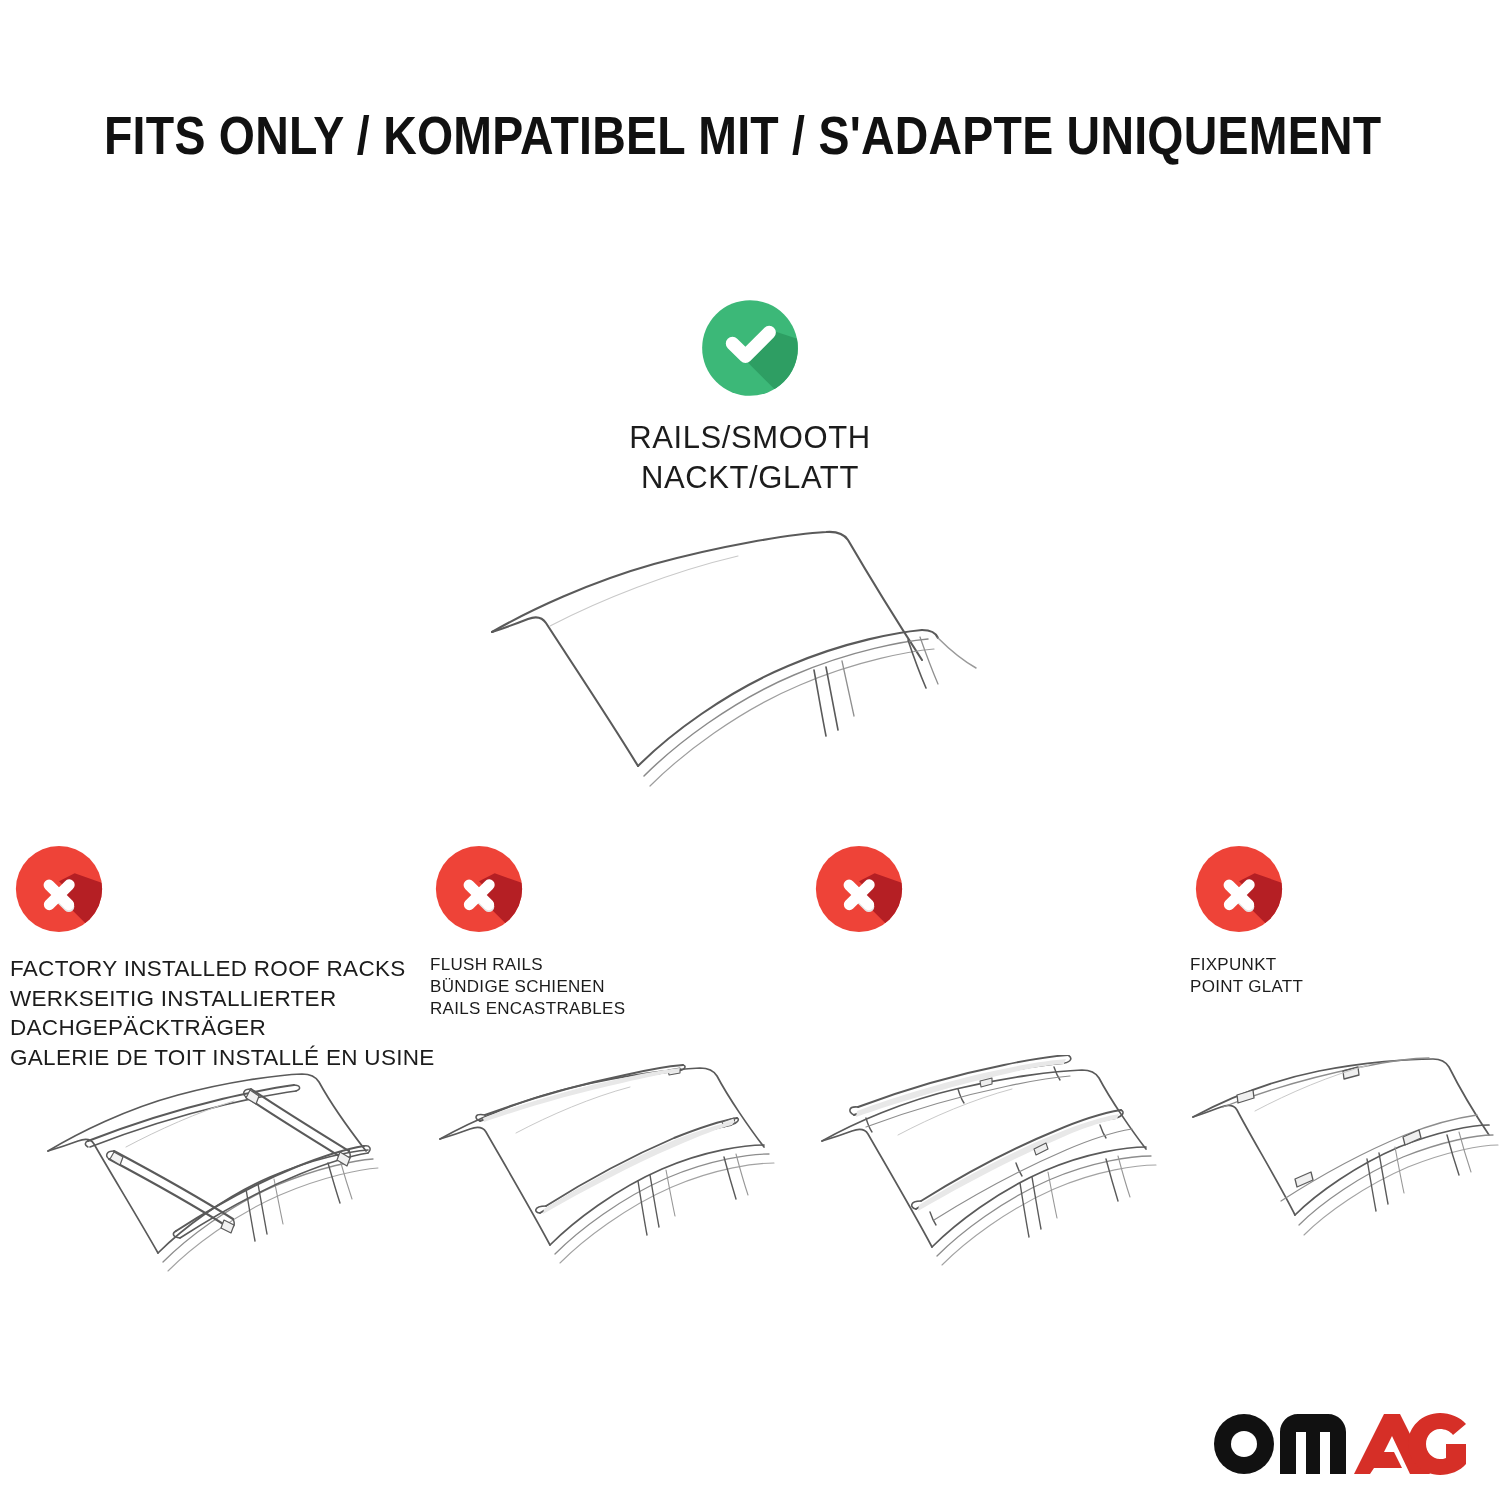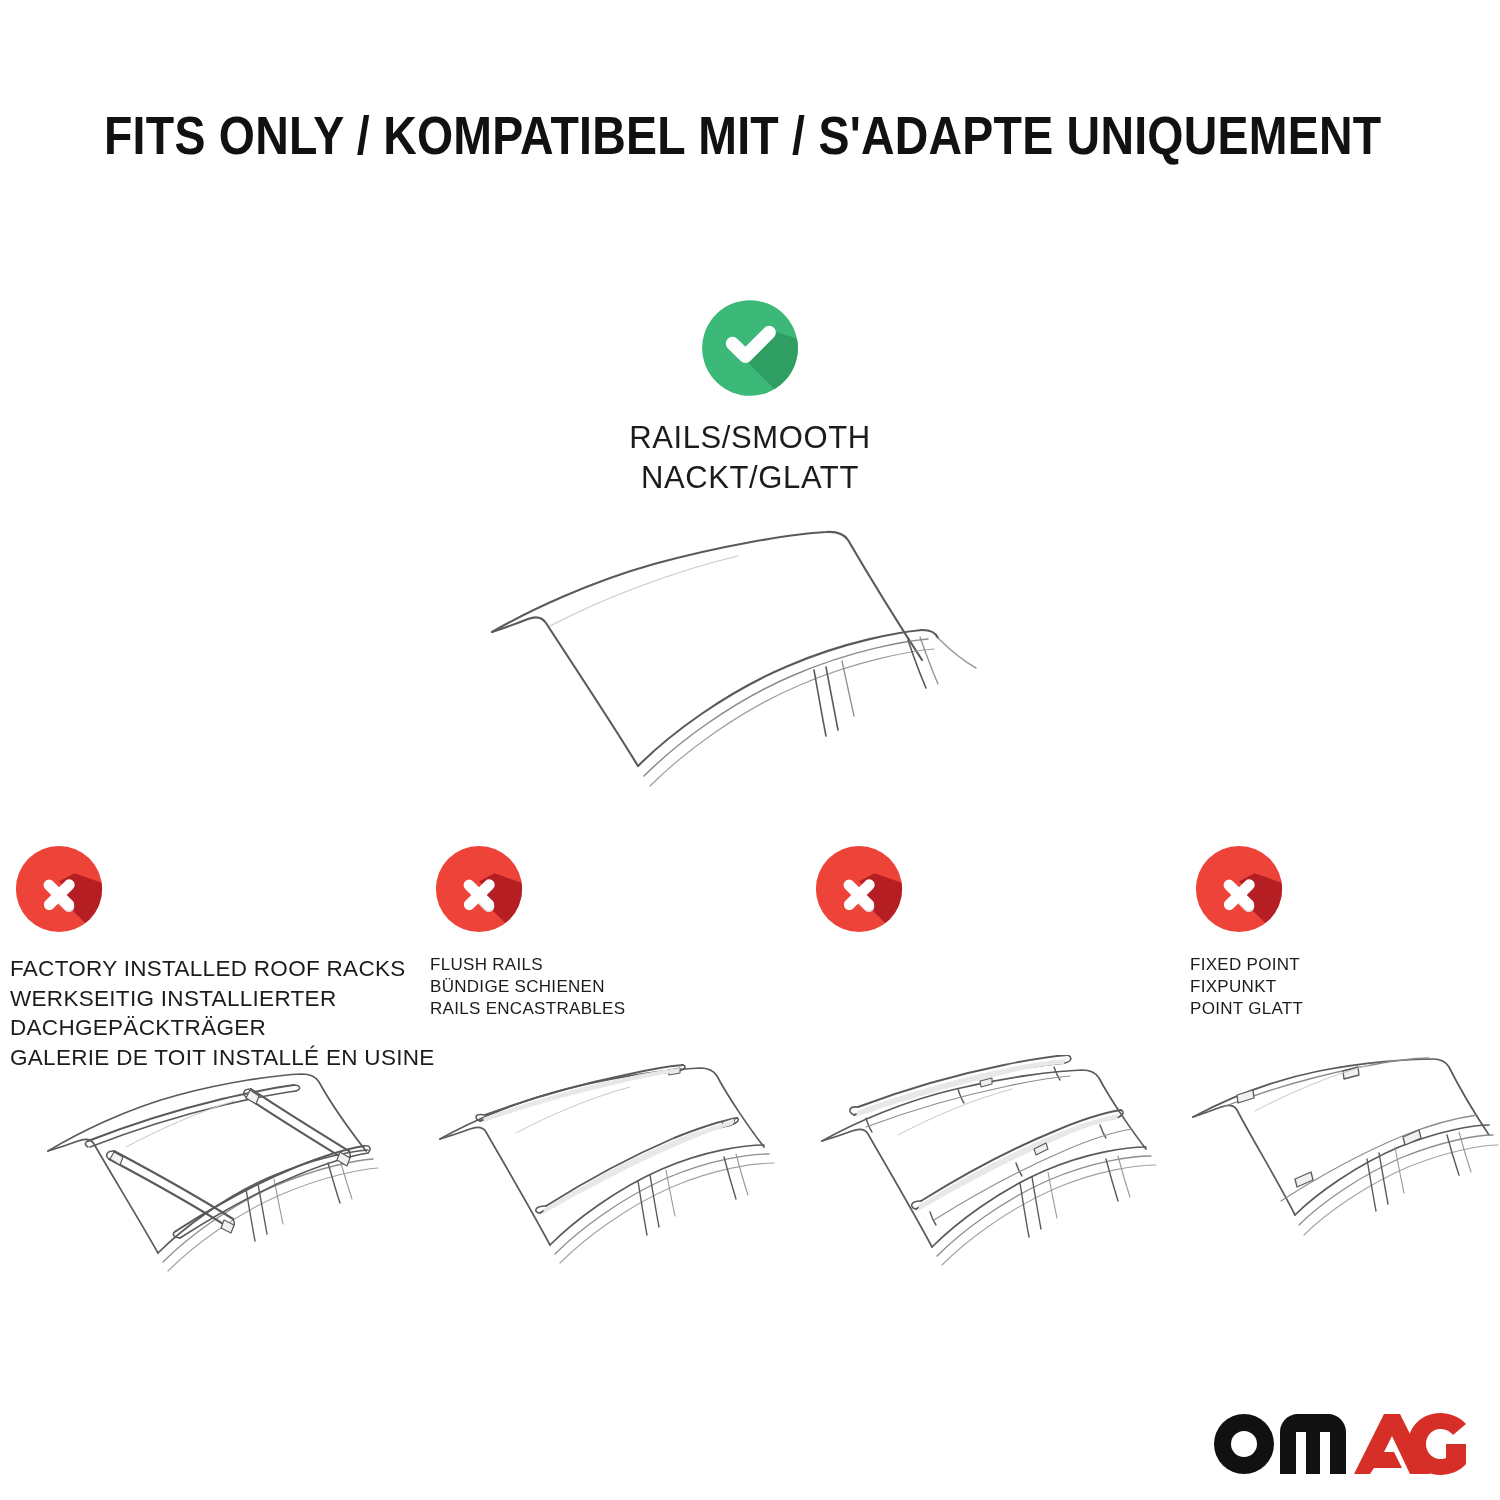--- a/index.html
+++ b/index.html
@@ -278,21 +278,20 @@
         </g>
         <g clip-path="url(#clipRed3)">
           <path d="M50 50 L64 64 a5.6 5.6 0 0 1 0 7.9 a5.6 5.6 0 0 1 -7.9 0 L42 57.9 Z" fill="#e4e4e4"></path>
         </g>
         <path d="M35.9 28 a5.6 5.6 0 0 1 7.9 0 L50 34.2 L56.2 28 a5.6 5.6 0 1 1 7.9 7.9 L57.9 42.1 L64.1 48.3
                  a5.6 5.6 0 0 1 -7.9 7.9 L50 50 L43.8 56.2 a5.6 5.6 0 0 1 -7.9 -7.9 L42.1 42.1 L35.9 35.9
                  a5.6 5.6 0 0 1 0 -7.9 Z" fill="#ffffff" transform="translate(0,14)"></path>
       </svg>
     </div>
     <div class="label-block">
-      <span class="lbl-line">FIXED POINT</span>
       <span class="lbl-line">FIXPUNKT</span>
       <span class="lbl-line">POINT GLATT</span>
     </div>
   </div>
 </div>
 
 <div class="roof-art" id="art-0">
   <svg viewBox="0 0 400 230" aria-hidden="true">
     <g fill="none" stroke="#5a5a5a" stroke-width="1.7" stroke-linecap="round" stroke-linejoin="round">
 

